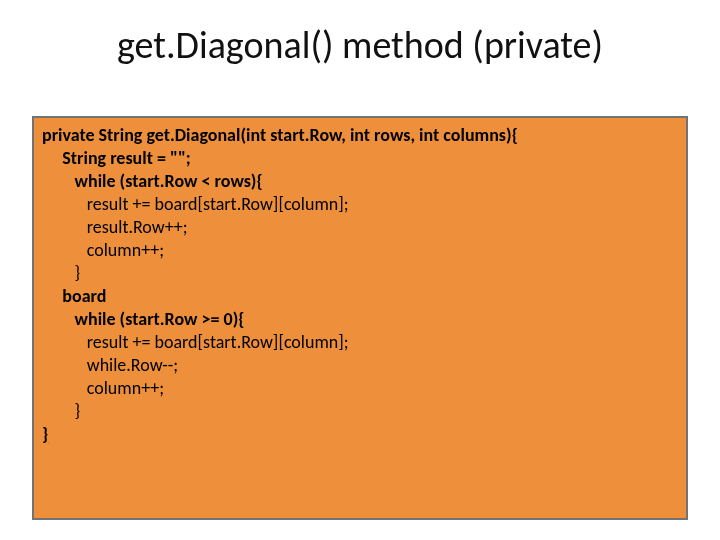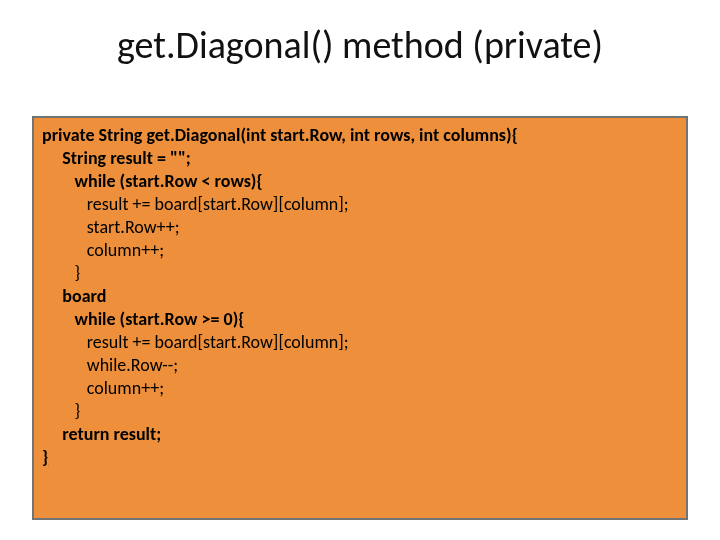--- a/index.html
+++ b/index.html
@@ -57,26 +57,25 @@
 
 <div class="slide">
 
   <h1 class="title">get.Diagonal() method (private)</h1>
 
   <div class="codebox">
     <div class="line b">private String get.Diagonal(int start.Row, int rows, int columns){</div>
     <div class="line b">     String result = "";</div>
     <div class="line b">        while (start.Row &lt; rows){</div>
     <div class="line">           result += board[start.Row][column];</div>
-    <div class="line">           start.Row++;</div>
+    <div class="line">           result.Row++;</div>
     <div class="line">           column++;</div>
     <div class="line">        }</div>
     <div class="line b">     board</div>
     <div class="line b">        while (start.Row &gt;= 0){</div>
     <div class="line">           result += board[start.Row][column];</div>
     <div class="line">           while.Row--;</div>
     <div class="line">           column++;</div>
     <div class="line">        }</div>
-    <div class="line b">     return result;</div>
     <div class="line b err">}</div>
   </div>
 
 </div>
 
 </body></html>

